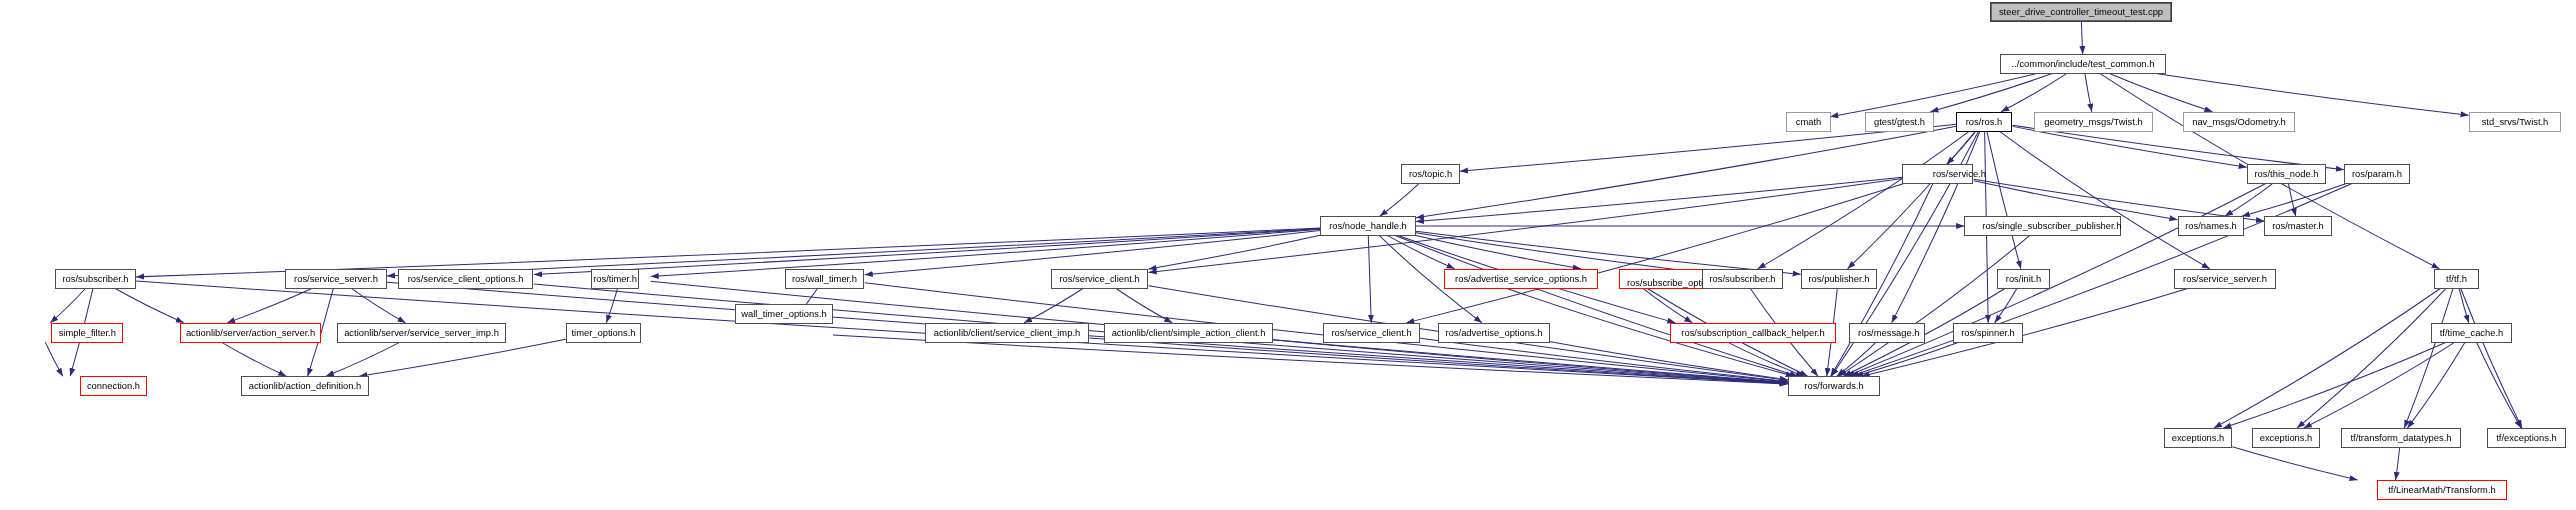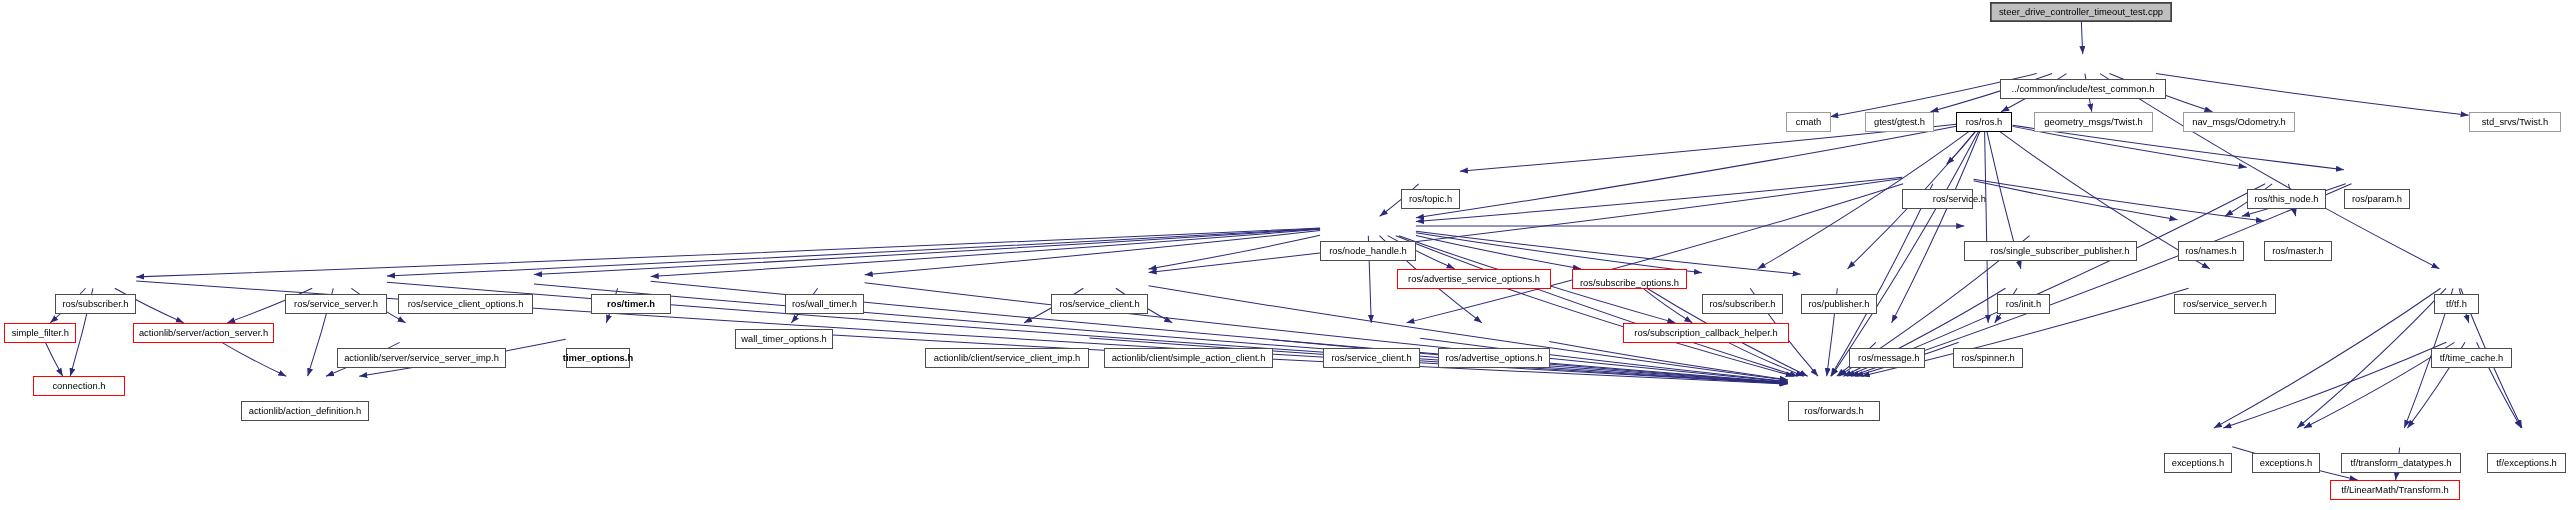--- a/index.html
+++ b/index.html
@@ -3,22 +3,22 @@
 <meta charset="utf-8">
 <style>
   html,body{margin:0;padding:0;background:#ffffff;}
   body{font-family:"Liberation Sans",sans-serif;}
   #graph{position:relative;width:2576px;height:511px;background:#ffffff;overflow:hidden;border-radius:14px;}
   #edges{position:absolute;left:0;top:0;width:2576px;height:511px;pointer-events:none;}
   .node{position:absolute;box-sizing:border-box;display:flex;align-items:center;justify-content:center;
         background:#ffffff;border:0.7px solid #9a9a9a;color:#000000;white-space:nowrap;
         font-family:"Liberation Sans",sans-serif;font-size:9.4px;line-height:1;padding:0 4.3px;height:19.5px;}
   .node.root{background:#bfbfbf;border:0.7px solid #404040;border-width:0.7px;box-shadow:0 0 0 0.7px #404040 inset;}
-  .node.dark{border:0.7px solid #4d4d4d;margin-top:25px;}
-  .node.red{border:0.7px solid #ff0000;}
+  .node.dark{border:0.7px solid #4d4d4d;}
+  .node.red{border:0.7px solid #ff0000;margin-left:47px;}
   .node.black{border:0.7px solid #000000;}
   .node span{pointer-events:none;}
 </style>
 </head>
 <body>
 
 <div id="graph">
   <svg id="edges" xmlns="http://www.w3.org/2000/svg" viewBox="0 0 3575 709" width="2576" height="511">
     <defs>
       <marker id="arrow" markerWidth="9" markerHeight="9" refX="8" refY="3" orient="auto" markerUnits="strokeWidth">
@@ -156,39 +156,39 @@
       </div>
       <div class="node dark" style="left: 2247px; top: 164px; width: 79px;">
         <span>ros/this_node.h</span>
       </div>
       <div class="node dark" style="left: 2344px; top: 164px; width: 66px;">
         <span>ros/param.h</span>
       </div>
       <div class="node dark" style="left: 1320px; top: 216px; width: 96px;">
         <span>ros/node_handle.h</span>
       </div>
-      <div class="node dark" style="left: 1964px; top: 216px; width: 173px; padding-left: 23px;">
+      <div class="node dark" style="left: 1964px; top: 216px; width: 157px; padding-left: 23px;">
         <span>ros/single_subscriber_publisher.h</span>
       </div>
       <div class="node dark" style="left: 2178px; top: 216px; width: 66px;">
         <span>ros/names.h</span>
       </div>
       <div class="node dark" style="left: 2264px; top: 216px; width: 68px;">
         <span>ros/master.h</span>
       </div>
       <div class="node dark" style="left: 55px; top: 269px; width: 81px;">
         <span>ros/subscriber.h</span>
       </div>
       <div class="node dark" style="left: 285px; top: 269px; width: 102px;">
         <span>ros/service_server.h</span>
       </div>
       <div class="node dark" style="left: 398px; top: 269px; width: 135px;">
         <span>ros/service_client_options.h</span>
       </div>
-      <div class="node dark" style="left: 591px; top: 269px; width: 80px; font-weight: bold;">
+      <div class="node dark" style="left: 591px; top: 269px; width: 48px;">
         <span>ros/timer.h</span>
       </div>
       <div class="node dark" style="left: 785px; top: 269px; width: 79px;">
         <span>ros/wall_timer.h</span>
       </div>
       <div class="node dark" style="left: 1051px; top: 269px; width: 97px;">
         <span>ros/service_client.h</span>
       </div>
       <div class="node red" style="left: 1397px; top: 269px; width: 154px;">
         <span>ros/advertise_service_options.h</span>
@@ -213,21 +213,21 @@
       </div>
       <div class="node red" style="left: 4.3px; top: 323px; width: 72px;">
         <span>simple_filter.h</span>
       </div>
       <div class="node red" style="left: 133px; top: 323px; width: 141px;">
         <span>actionlib/server/action_server.h</span>
       </div>
       <div class="node dark" style="left: 337px; top: 323px; width: 169px;">
         <span>actionlib/server/service_server_imp.h</span>
       </div>
-      <div class="node dark" style="left: 566px; top: 323px; width: 64px; font-weight: bold;">
+      <div class="node dark" style="left: 566px; top: 323px; width: 75px;">
         <span>timer_options.h</span>
       </div>
       <div class="node dark" style="left: 735px; top: 304px; width: 98px;">
         <span>wall_timer_options.h</span>
       </div>
       <div class="node dark" style="left: 925px; top: 323px; width: 164px;">
         <span>actionlib/client/service_client_imp.h</span>
       </div>
       <div class="node dark" style="left: 1104px; top: 323px; width: 169px;">
         <span>actionlib/client/simple_action_client.h</span>
@@ -243,21 +243,21 @@
       </div>
       <div class="node dark" style="left: 1849px; top: 323px; width: 76px; padding-left: 8px;">
         <span>ros/message.h</span>
       </div>
       <div class="node dark" style="left: 1953px; top: 323px; width: 70px;">
         <span>ros/spinner.h</span>
       </div>
       <div class="node dark" style="left: 2431px; top: 323px; width: 81px;">
         <span>tf/time_cache.h</span>
       </div>
-      <div class="node red" style="left: 33px; top: 376px; width: 92px;">
+      <div class="node red" style="left: 33px; top: 376px; width: 67px;">
         <span>connection.h</span>
       </div>
       <div class="node dark" style="left: 241px; top: 376px; width: 128px;">
         <span>actionlib/action_definition.h</span>
       </div>
       <div class="node dark" style="left: 1788px; top: 376px; width: 92px;">
         <span>ros/forwards.h</span>
       </div>
       <div class="node dark" style="left: 2164px; top: 428px; width: 68px;">
         <span>exceptions.h</span>

